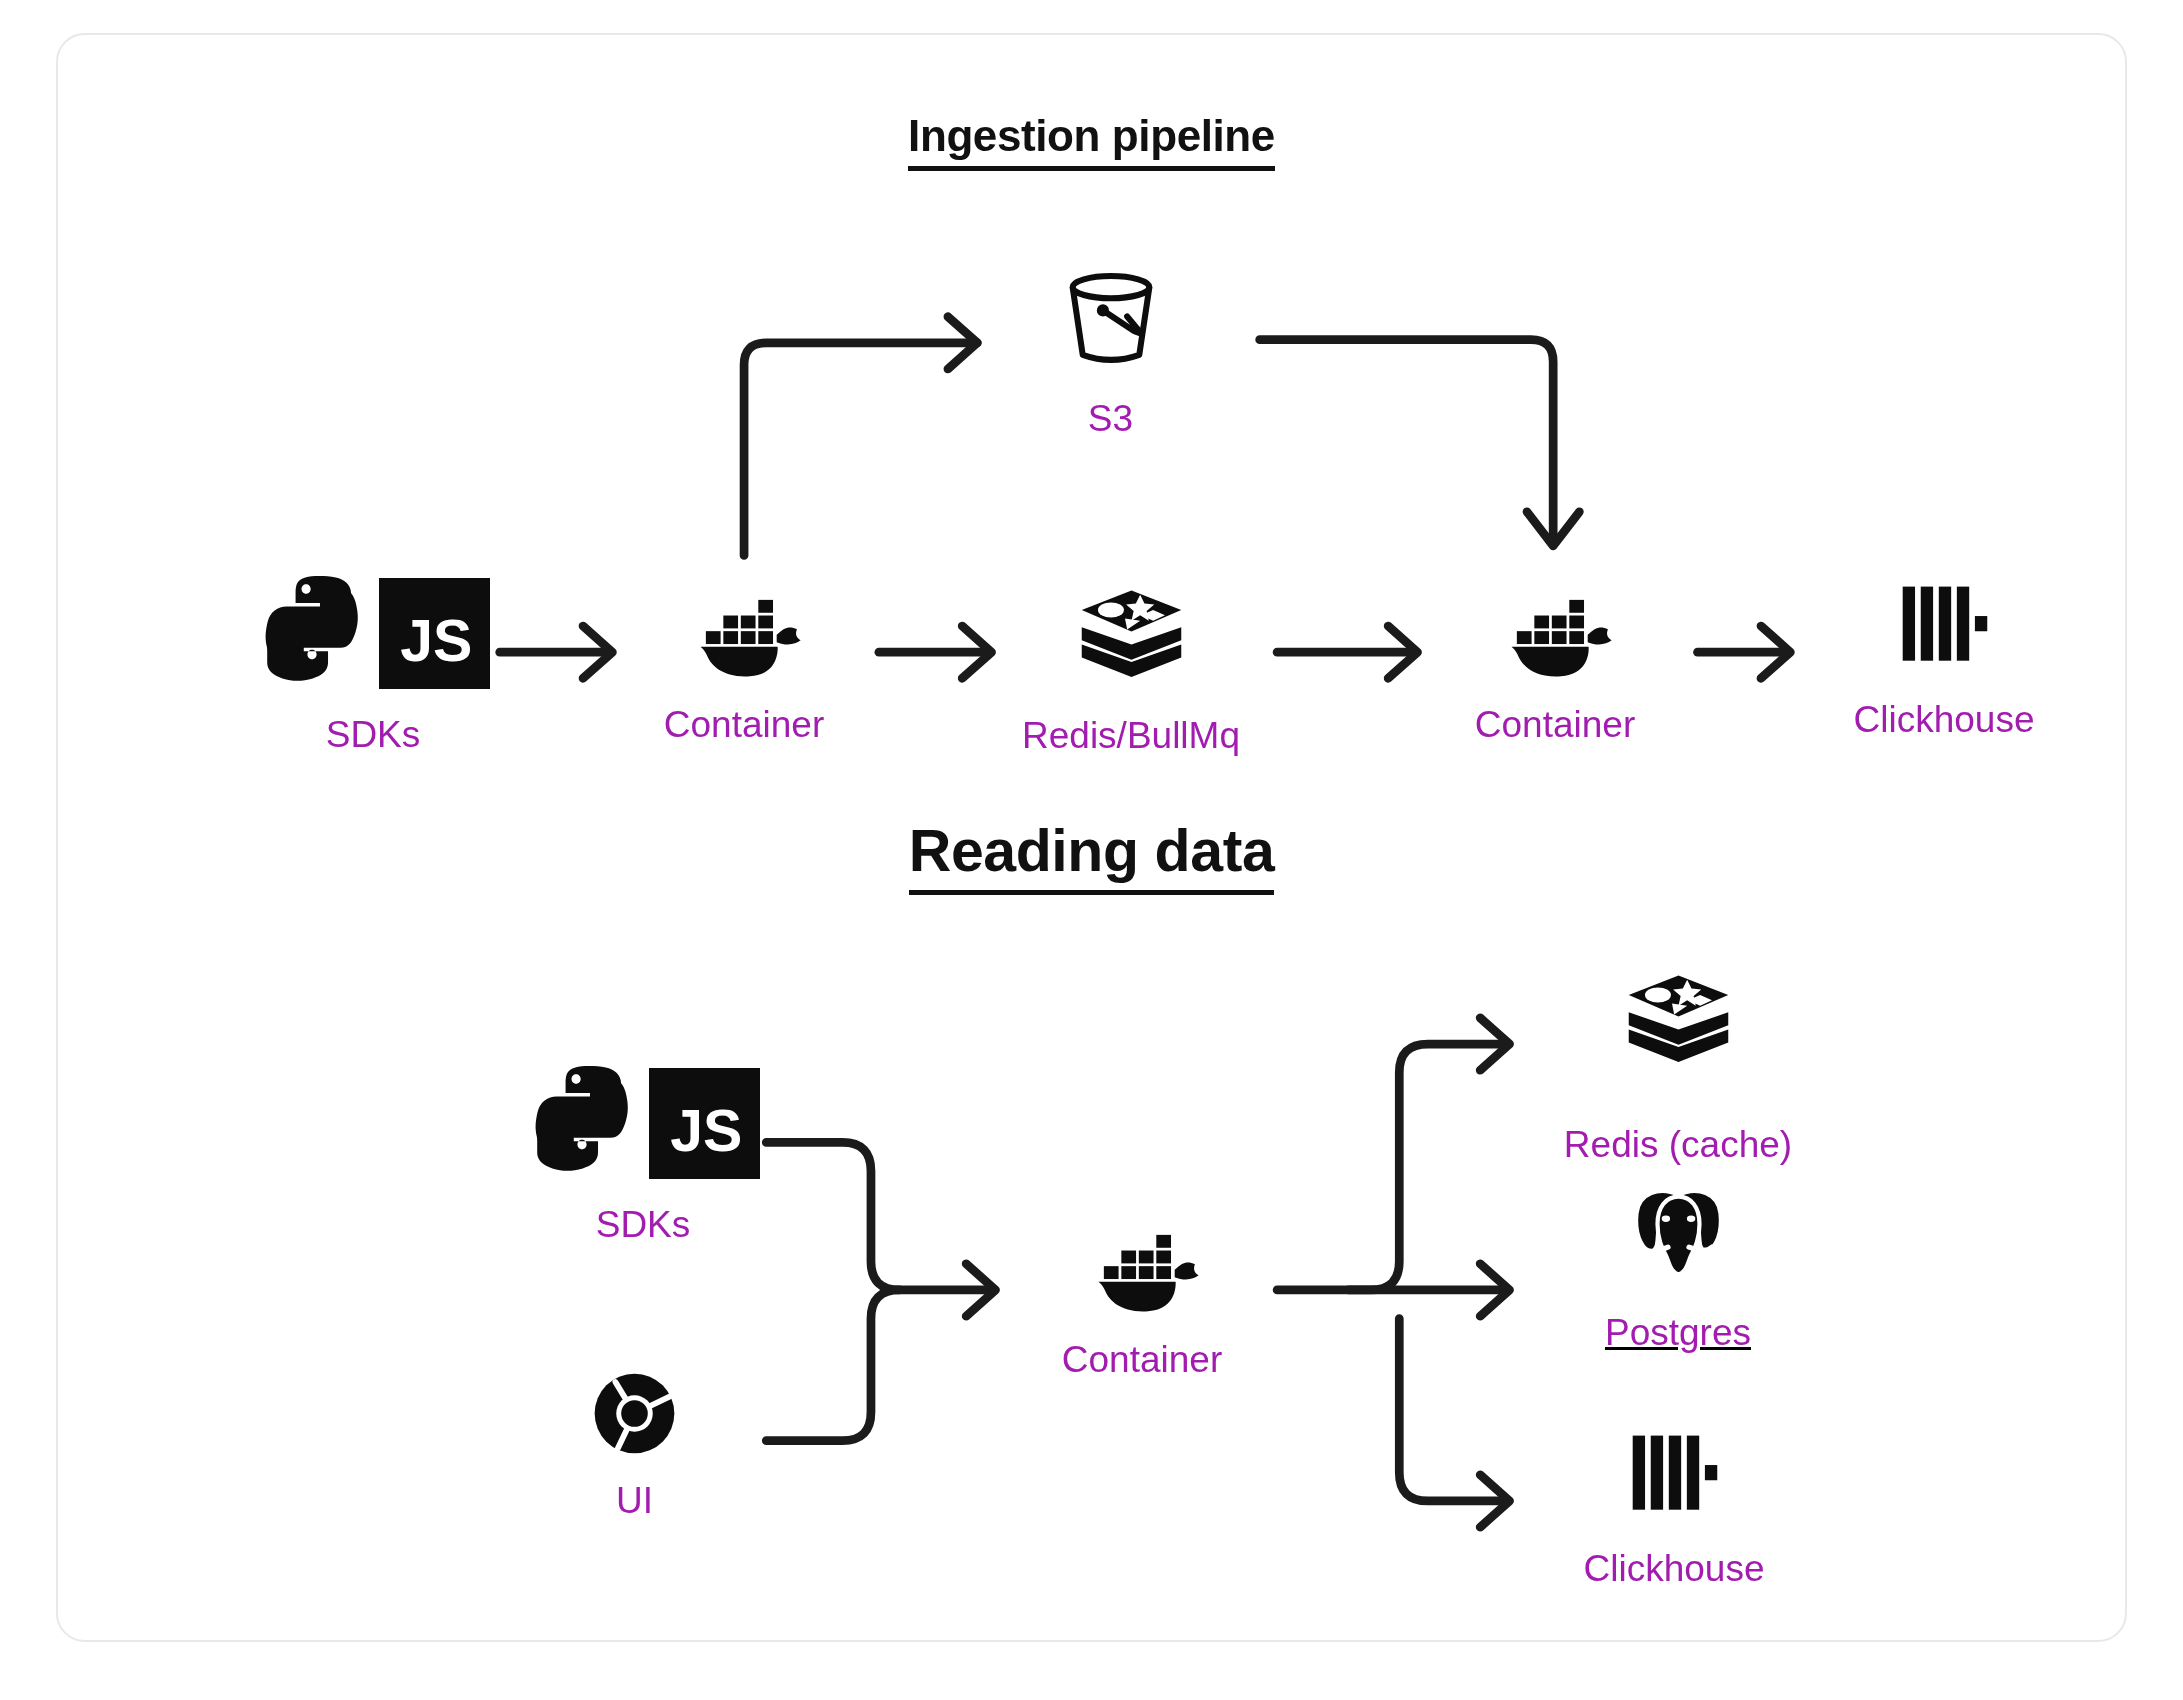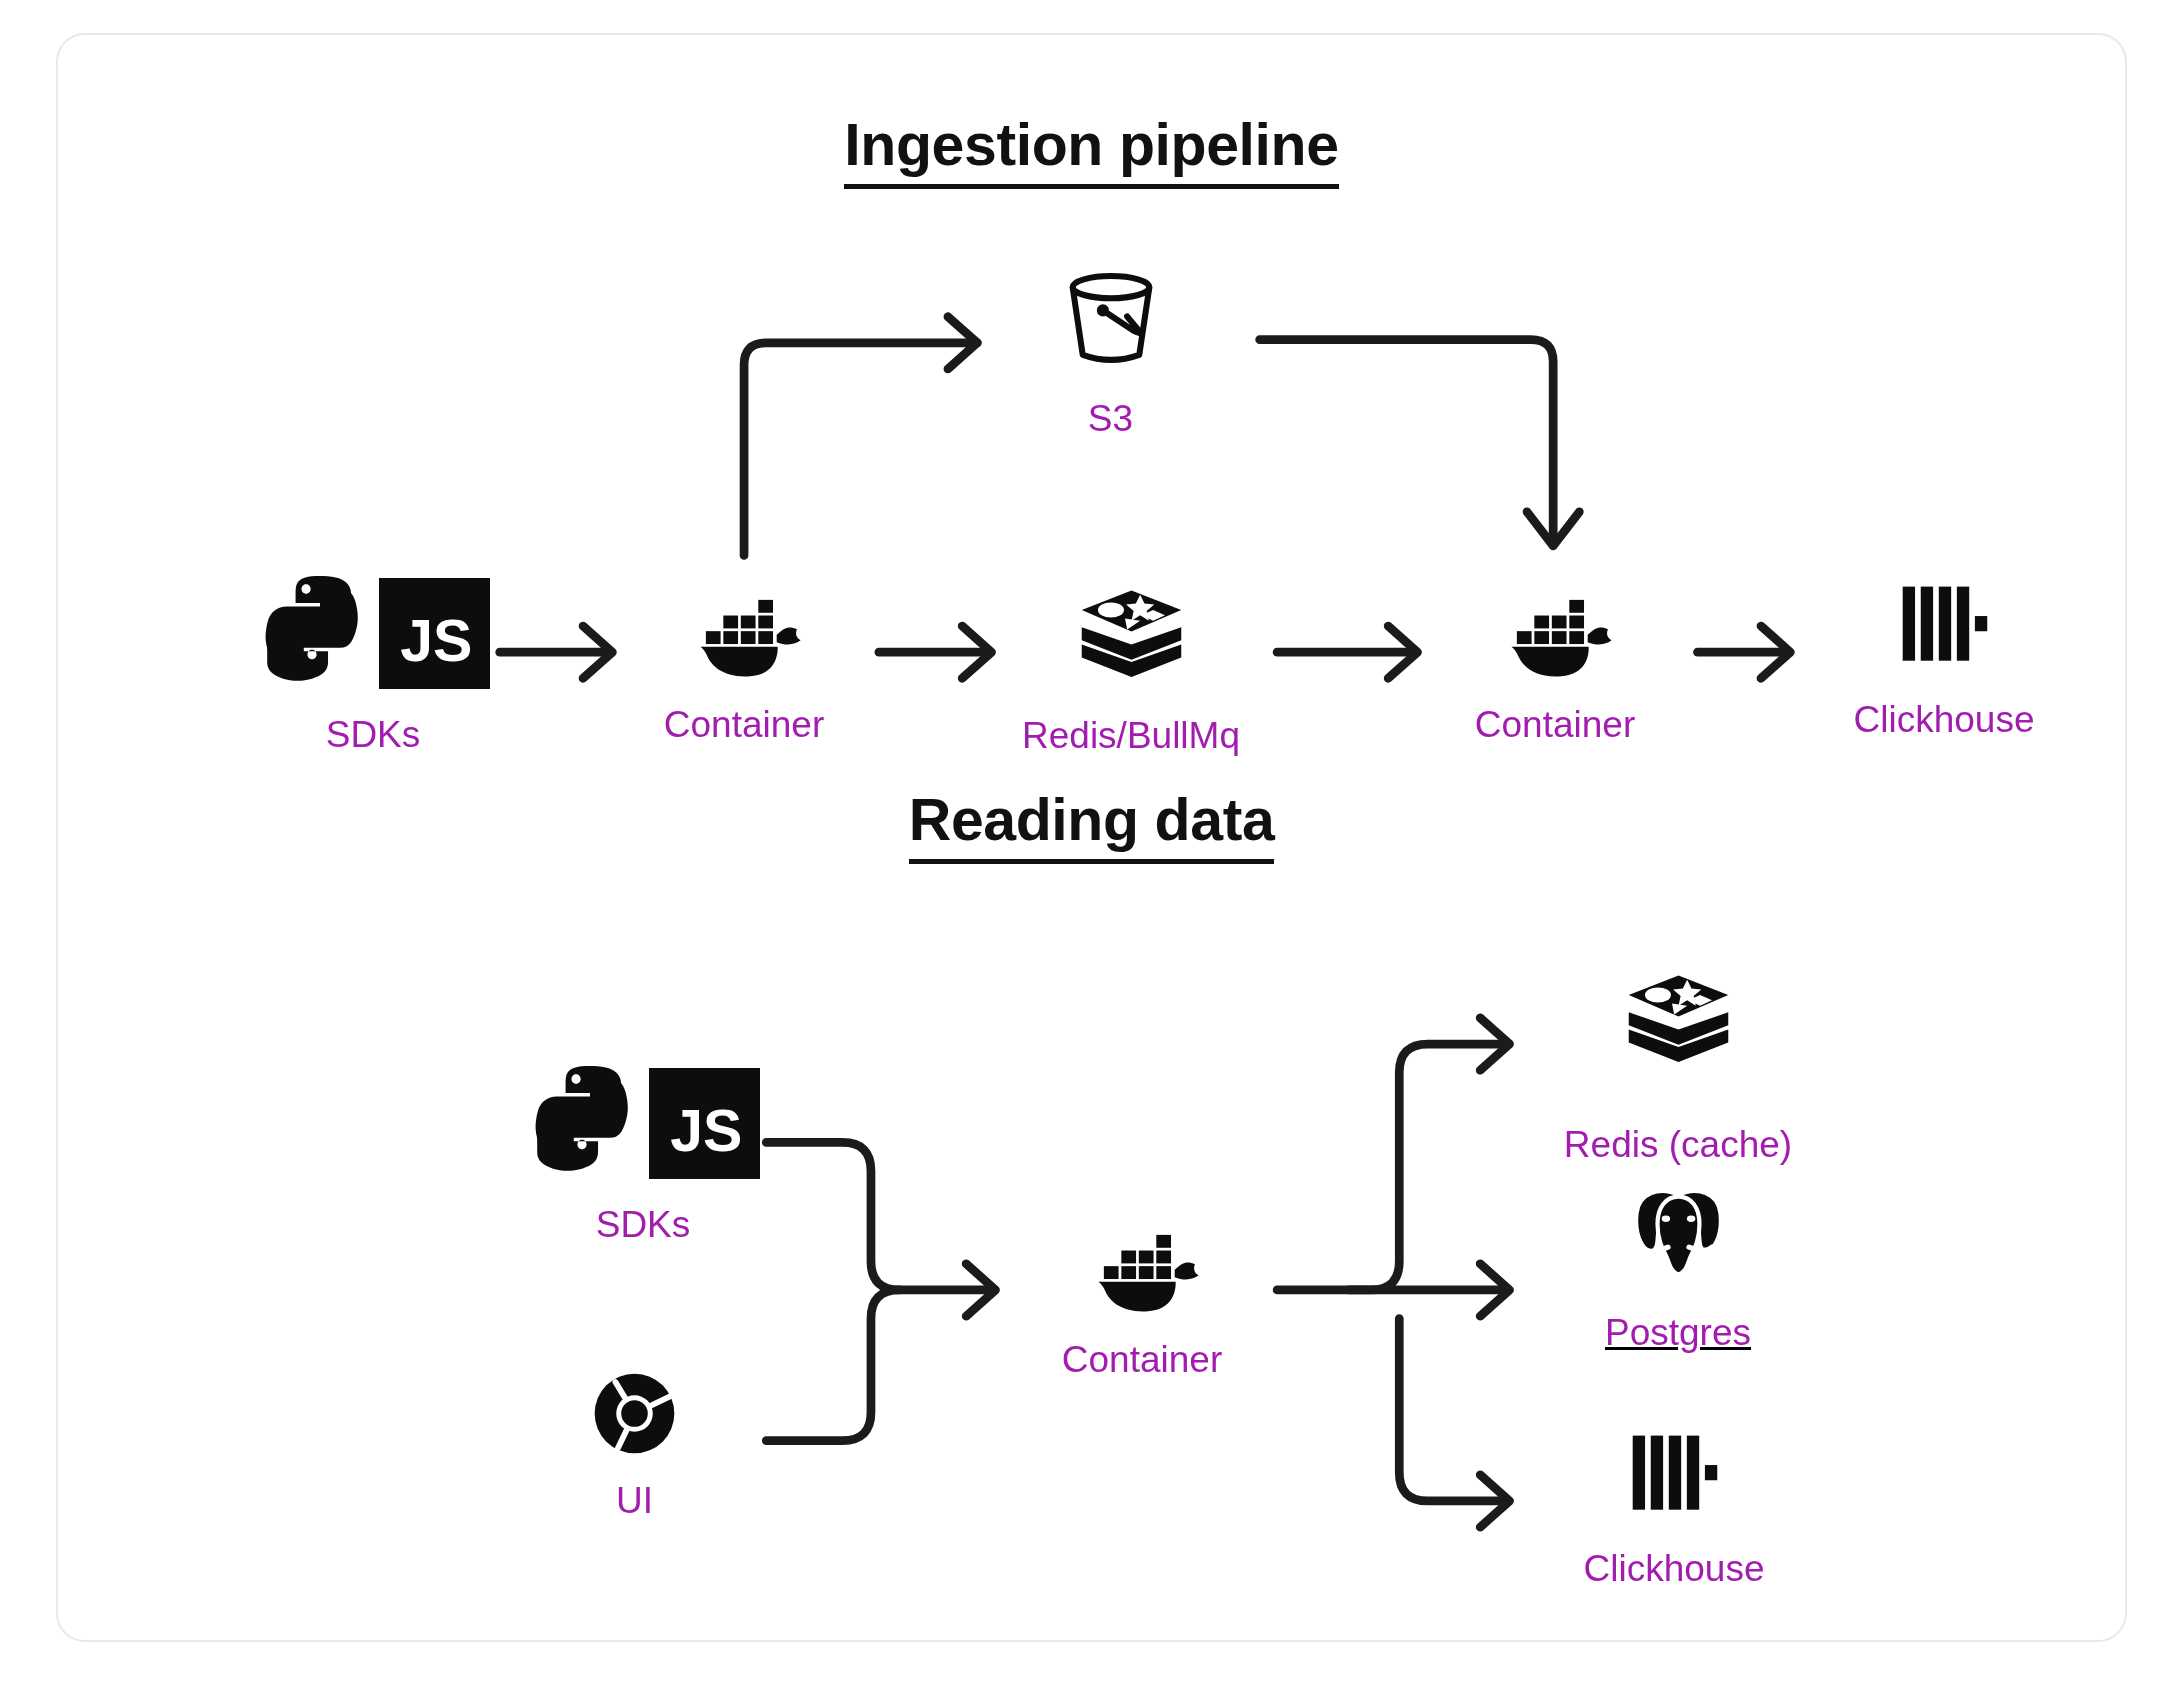--- a/index.html
+++ b/index.html
@@ -35,24 +35,24 @@
     letter-spacing: -0.4px;
   }
   .section-title span {
     border-bottom: 5.6px solid #111111;
     padding-bottom: 4.8px;
     display: inline-block;
   }
   #title-ingestion {
     left: 0; top: 111px;
     width: 2183px;
-    font-size: 59px;
+    font-size: 44px;
   }
   #title-reading {
-    left: 0; top: 786px;
+    left: 0; top: 817px;
     width: 2183px;
     font-size: 59px;
   }
   .node {
     position: absolute;
     display: flex;
     flex-direction: column;
     align-items: center;
     justify-content: flex-start;
   }

